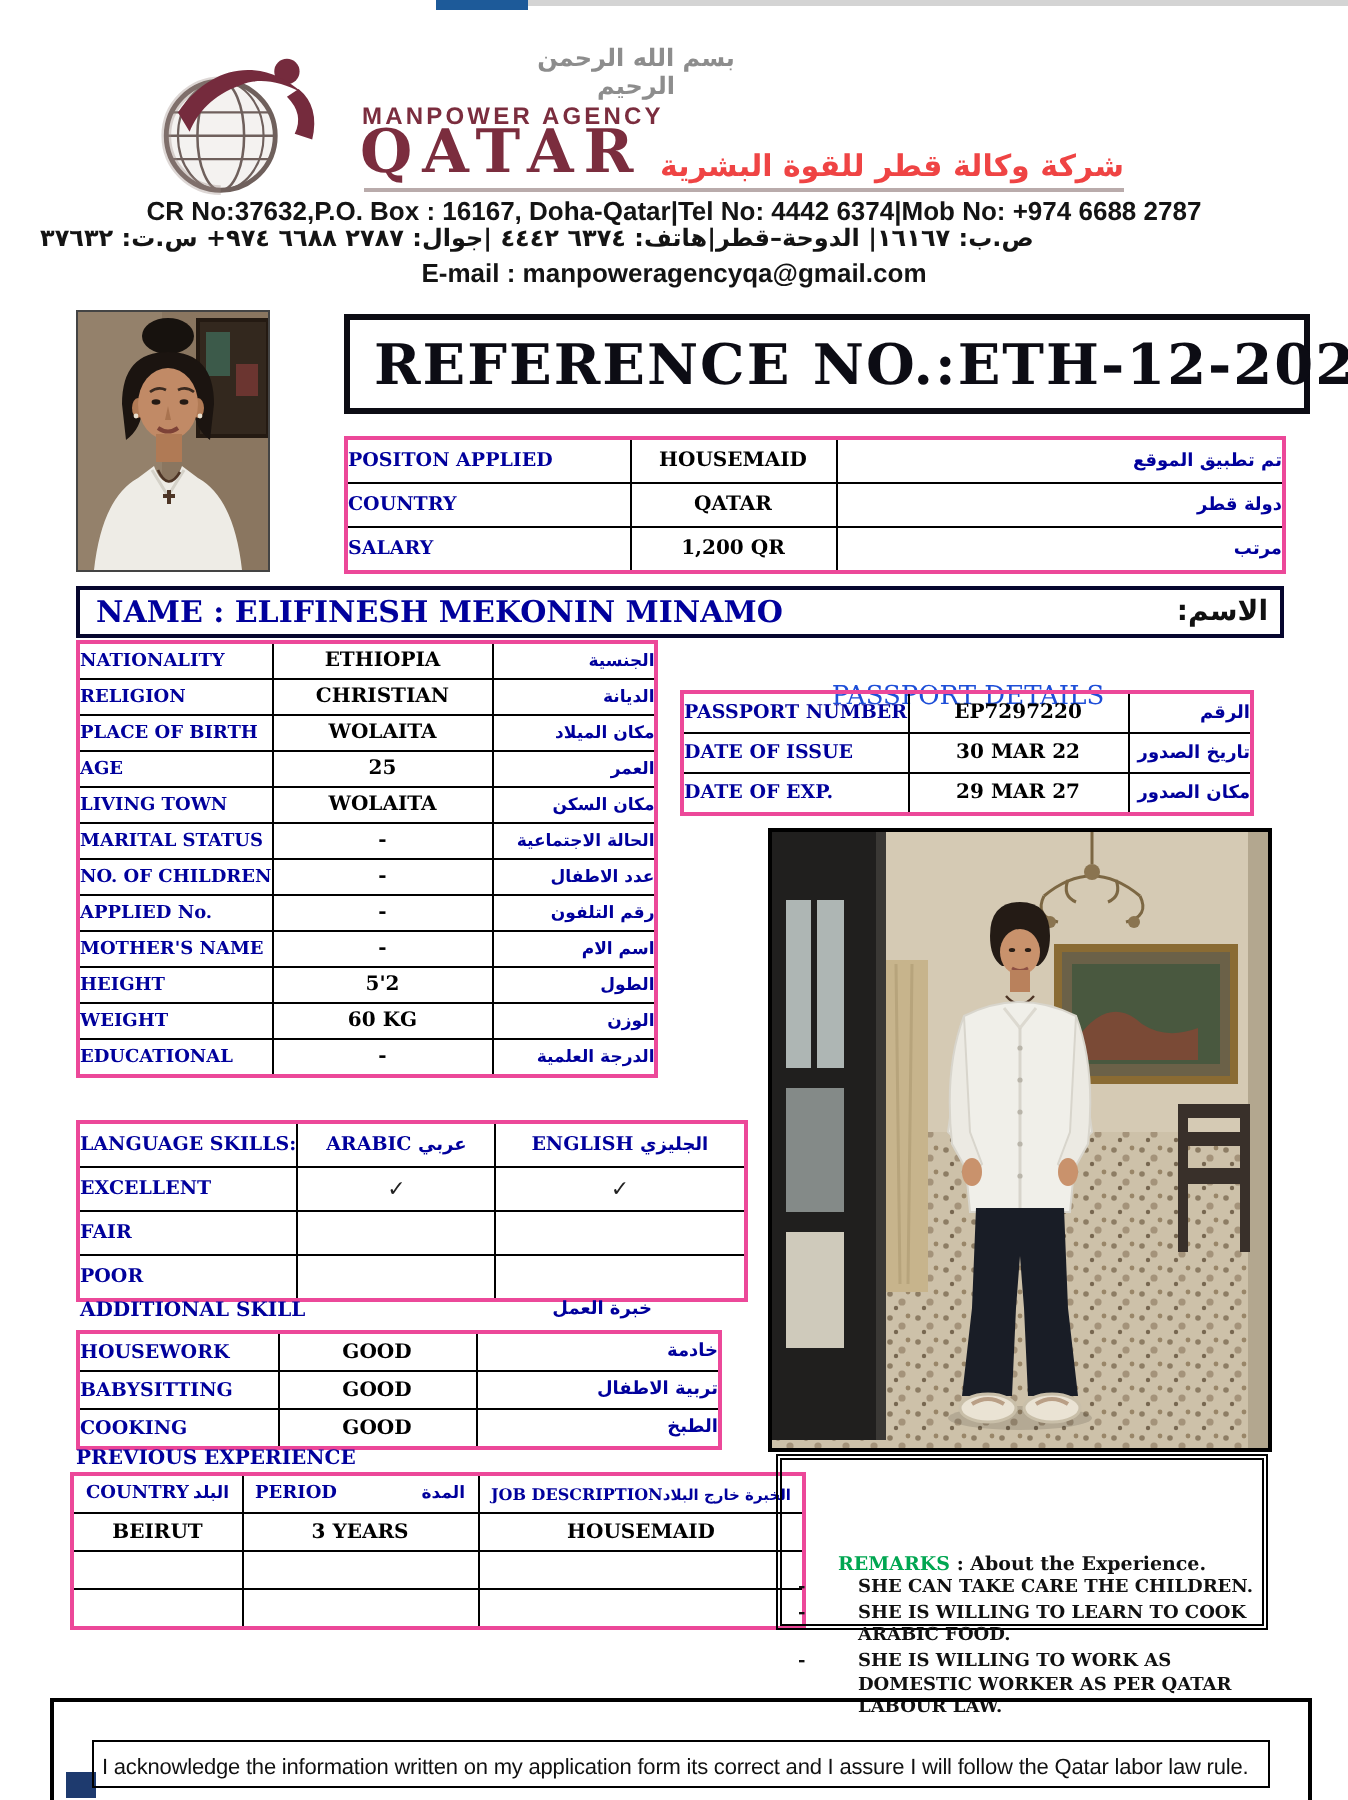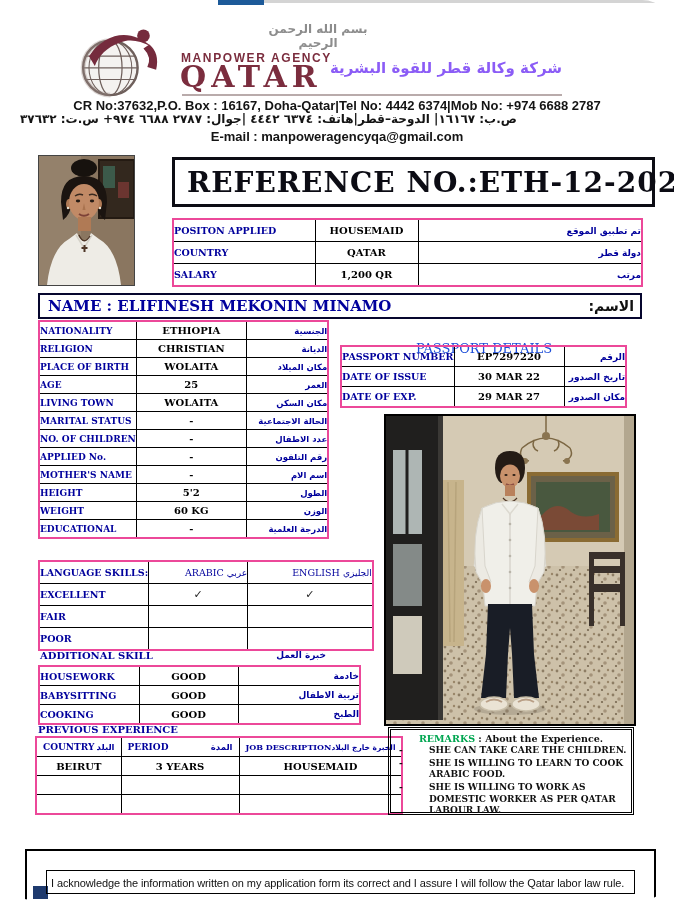--- a/index.html
+++ b/index.html
@@ -1,33 +1,33 @@
 <!DOCTYPE html>
 <html><head>
 <meta charset="utf-8">
 <style>
   html,body{margin:0;padding:0;background:#fff;}
   .page{position:relative;width:674px;height:900px;background:#ffffff;overflow:hidden;
-        font-family:"DejaVu Serif",serif;border-radius:32px;}
+        font-family:"DejaVu Serif",serif;}
   .abs{position:absolute;}
 
   
   .art-blue{left:218px;top:0;width:46px;height:5px;background:#1d5a99;}
   .art-gray{left:264px;top:0;width:410px;height:3px;background:#d4d4d4;}
   .art-blue-bottom{left:33px;top:886px;width:15px;height:13px;background:#1e3a6e;}
 
   
   .bismillah{left:248px;top:22px;width:140px;text-align:center;color:#8d8d8d;
              font-family:"DejaVu Sans",sans-serif;font-size:12px;font-weight:bold;direction:rtl;}
   .logo{left:70px;top:27px;}
   .agency-small{left:181px;top:51px;color:#7b2d3e;font-family:"Liberation Sans",sans-serif;
                 font-weight:bold;font-size:12px;letter-spacing:1.6px;}
   .agency-big{left:180px;top:59px;color:#7b2d3e;font-family:"DejaVu Serif",serif;
               font-weight:bold;font-size:30px;letter-spacing:5px;}
-  .agency-ar{left:300px;top:59px;width:262px;text-align:right;color:#8b5cf6;direction:rtl;
+  .agency-ar{left:300px;top:74px;width:262px;text-align:right;color:#ef4444;direction:rtl;
              font-family:"DejaVu Sans",sans-serif;font-weight:bold;font-size:15px;}
   .agency-underline{left:182px;top:94px;width:380px;height:2px;background:#b9abab;}
   .cr-line{left:0;top:98px;width:674px;text-align:center;color:#141414;
            font-family:"Liberation Sans",sans-serif;font-weight:bold;font-size:13px;}
   .ar-contact{left:0;top:112px;width:674px;text-align:left;color:#141414;direction:rtl;
               font-family:"DejaVu Sans",sans-serif;font-weight:bold;font-size:12px;margin-left:20px;}
   .email-line{left:0;top:129px;width:674px;text-align:center;color:#141414;
               font-family:"Liberation Sans",sans-serif;font-weight:bold;font-size:13px;}
 
   
@@ -61,42 +61,42 @@
   .details-table .lbl{font-size:9px;}
   .details-table .arr{font-size:8.5px;}
 
   .pp-title{left:340px;top:341px;width:288px;text-align:center;color:#1d4ed8;
             font-weight:normal;font-size:13px;}
   .pp-table{left:340px;top:345px;}
   .pp-table td{height:19px;}
 
   .lang-table{left:38px;top:560px;}
   .lang-table td{height:21px;}
-  .lang-head{color:#00009c;font-weight:normal;font-size:9.5px;text-align:right;}
+  .lang-head{color:#00009c;font-weight:bold;font-size:9.5px;text-align:center;}
   .lang-head .ar-in{font-family:"DejaVu Sans",sans-serif;font-size:9px;}
   .check{font-family:"DejaVu Sans",sans-serif;font-weight:normal;font-size:11px;
          text-align:center;color:#222;}
 
   .addskill-title{left:40px;top:650px;width:326px;display:flex;justify-content:space-between;}
   .addskill-title .en{color:#00009c;font-weight:bold;font-size:10px;}
   .addskill-title .ar{color:#00009c;font-weight:bold;font-size:9px;direction:rtl;
                       font-family:"DejaVu Sans",sans-serif;padding-right:40px;}
   .add-table{left:38px;top:665px;}
   .add-table td{height:18px;}
 
   .prev-title{left:38px;top:724px;color:#00009c;font-weight:bold;font-size:10px;}
   .prev-table{left:35px;top:736px;}
   .prev-table td{height:18px;}
   .prev-head{color:#00009c;font-weight:bold;font-size:9px;}
   .prev-head .pair{display:flex;justify-content:space-between;align-items:center;padding:0 6px;}
   .prev-head .ar-in{font-family:"DejaVu Sans",sans-serif;font-size:8.5px;direction:rtl;}
 
   .remarks-box{left:388px;top:727px;width:236px;height:79px;border:3px double #000;
                padding:3px 2px 0 2px;}
-  .remarks-title{text-align:center;font-size:9.5px;font-weight:bold;color:#111;}
+  .remarks-title{text-align:center;font-size:9.5px;font-weight:bold;color:#111;margin-top:44px;}
   .remarks-title .green{color:#00a651;}
   .remark-item{display:flex;margin-top:1px;}
   .remark-item .dash{width:30px;text-align:left;padding-left:6px;font-weight:bold;
                      font-size:9px;color:#111;flex:0 0 30px;}
   .remark-item .txt{font-weight:bold;font-size:9px;color:#111;line-height:1.3;
                     white-space:normal;}
 
   .ack-outer{left:25px;top:831px;width:589px;border:2px solid #000;padding:19px;margin-top:18px;}
   .ack-inner{border:1px solid #000;padding:1px 4px 2px 4px;}
   .ack-text{font-family:"Liberation Sans",sans-serif;font-size:11px;color:#111;

